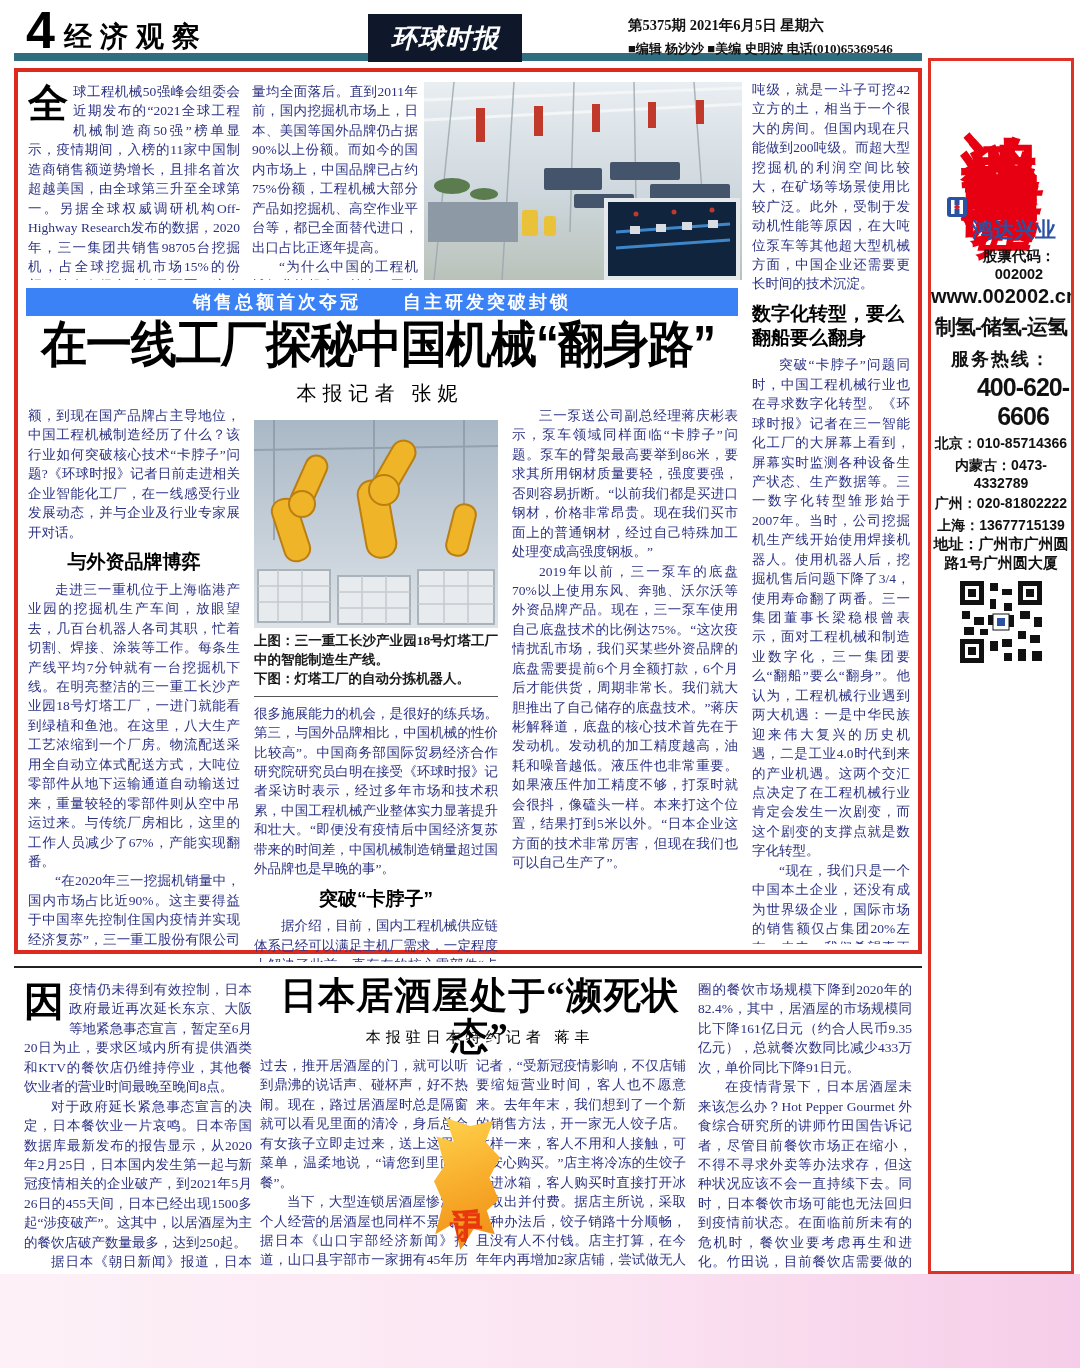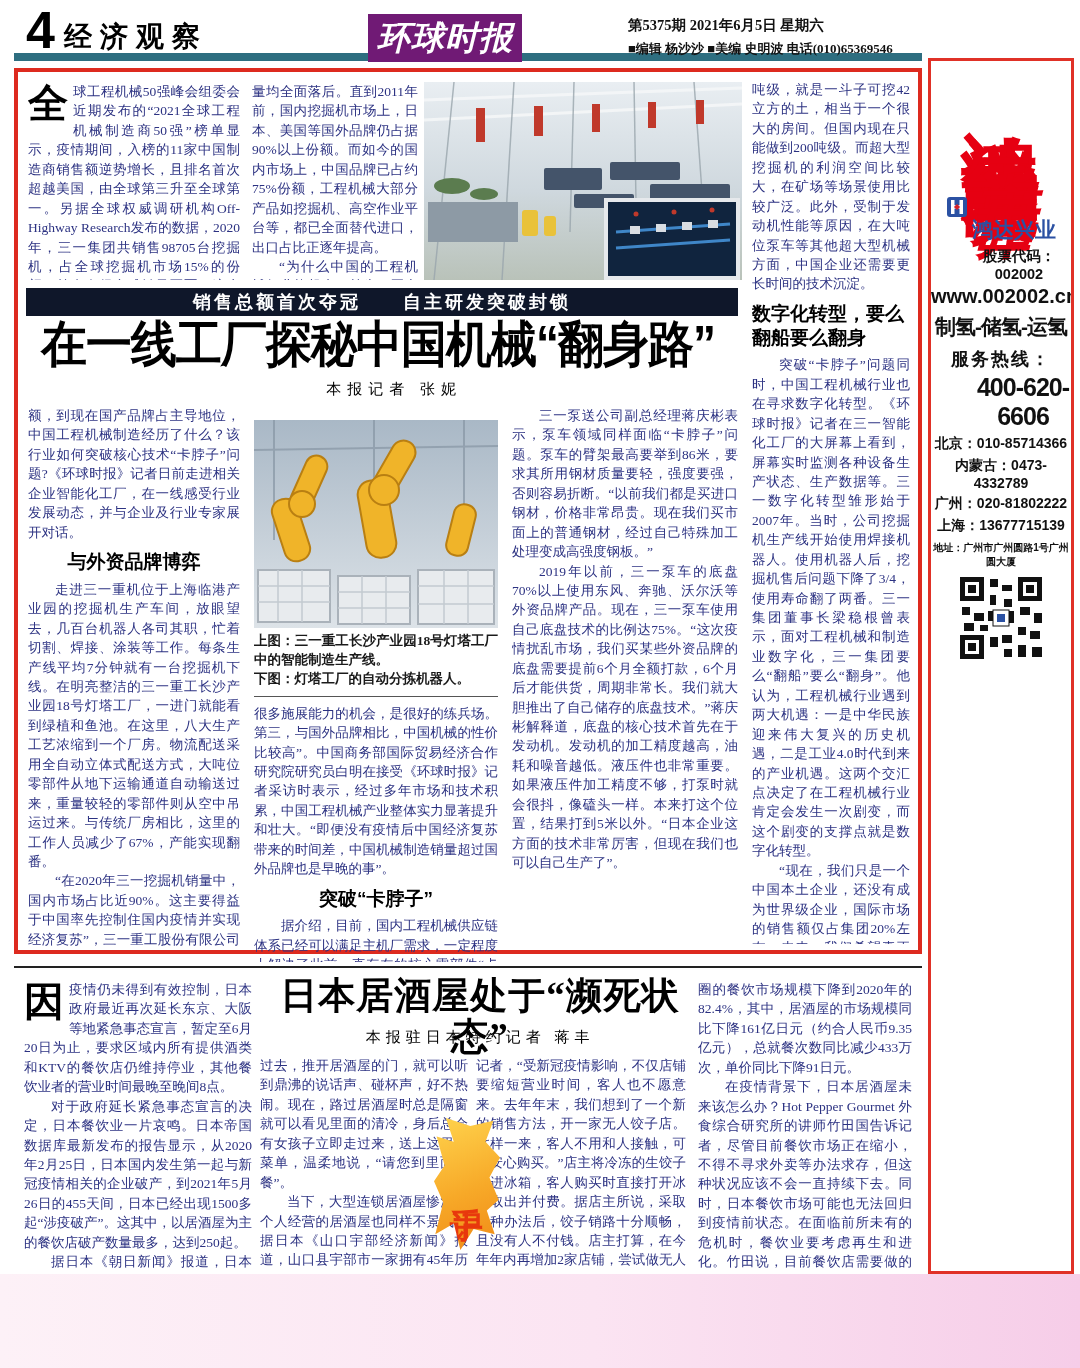--- a/index.html
+++ b/index.html
@@ -6,51 +6,51 @@
   .page{position:relative;width:1080px;height:1368px;background:#fff;overflow:hidden;
         font-family:"Liberation Serif","DejaVu Serif",serif;color:#2c3282;}
   [data-name]{box-sizing:border-box;}
 
   
   .hdr-num{position:absolute;left:26px;top:4px;font-family:"Liberation Sans","DejaVu Sans",sans-serif;
            font-weight:900;font-size:52px;color:#000;line-height:1;}
   .hdr-section{position:absolute;left:64px;top:18px;font-family:Liberation Mono, monospace;
            font-weight:900;font-size:28px;color:#000;letter-spacing:8px;}
   .teal-rule{position:absolute;left:14px;top:53px;width:908px;height:8px;background:#2e6e80;}
-  .logo-box{position:absolute;left:368px;top:14px;width:154px;height:48px;background:#701a75;
+  .logo-box{position:absolute;left:368px;top:14px;width:154px;height:48px;background:#0f172a;
             color:#fff;display:flex;align-items:center;justify-content:center;
-            font-weight:900;font-size:33px;font-style:italic;letter-spacing:1px;
+            font-weight:900;font-size:26px;font-style:italic;letter-spacing:1px;
             font-family:"Liberation Serif","DejaVu Serif",serif;}
   .hdr-issue{position:absolute;left:628px;top:16px;width:296px;font-size:14.5px;font-weight:bold;color:#111;}
   .hdr-staff{position:absolute;left:628px;top:40px;width:296px;font-size:13px;font-weight:bold;color:#111;}
 
   
   .main-article{position:absolute;left:14px;top:68px;width:908px;height:886px;
                 border:4px solid #dd2a1f;background:#fff;}
   .main-article>div,.main-article>h1{position:absolute;}
   .mcol{font-size:13.5px;line-height:1.44;text-align:justify;overflow:hidden;}
   .para{text-indent:2em;}
   .para0{text-indent:0;}
   .dropcap{float:left;font-family:"Liberation Sans","DejaVu Sans",sans-serif;font-weight:900;
            font-size:40px;line-height:.95;color:#000;margin:2px 5px 0 0;text-indent:0;}
   .m-colA{left:10px;top:10px;width:212px;height:198px;}
   .m-colB{left:234px;top:10px;width:166px;height:198px;}
   .m-photo{left:406px;top:10px;width:318px;height:198px;overflow:hidden;}
   .m-colD{left:734px;top:8px;width:158px;height:864px;}
   .sub-head{font-family:"Liberation Sans","DejaVu Sans",sans-serif;font-weight:900;color:#000;
             text-align:center;text-indent:0;font-size:19px;margin:8px 0 6px 0;line-height:1.25;}
   .sub-head.left{text-align:left;}
-  .m-banner{left:8px;top:216px;width:712px;height:28px;background:#0f172a;color:#fff;
+  .m-banner{left:8px;top:216px;width:712px;height:28px;background:#3b82f6;color:#fff;
             display:flex;align-items:center;justify-content:center;
             font-family:"Liberation Sans","DejaVu Sans",sans-serif;font-weight:bold;
             font-size:18px;letter-spacing:3px;}
   .m-headline{left:0;top:248px;width:720px;margin:0;text-align:center;color:#000;
               font-family:"Liberation Sans","DejaVu Sans",sans-serif;font-weight:900;
               font-size:46px;line-height:1.05;letter-spacing:-1px;transform:scaleY(1.08);}
-  .m-byline{left:16px;top:308px;width:720px;text-align:center;font-size:15px;color:#000;letter-spacing:6px;}
+  .m-byline{left:2px;top:308px;width:720px;text-align:center;font-size:20px;color:#000;letter-spacing:6px;}
   .m-b1{left:10px;top:334px;width:212px;height:542px;}
   .m-b2{left:236px;top:334px;width:244px;height:542px;margin-top:14px;}
   .m-b3{left:494px;top:334px;width:226px;height:542px;}
   .robot-photo{width:244px;height:208px;overflow:hidden;margin-bottom:4px;}
   .caption{font-weight:bold;color:#1a1a1a;font-size:13.5px;line-height:1.4;text-align:justify;text-indent:0;}
   .cap-rule{border:none;border-top:1px solid #555;margin:7px 0;}
 
   
   .sidebar{position:absolute;left:928px;top:58px;width:146px;height:1216px;
            border:3px solid #e03127;background:#fff;overflow:hidden;text-align:center;}
@@ -62,21 +62,21 @@
              font-size:64px;line-height:1;color:#e60012;letter-spacing:10px;}
   .ad-contact{margin-top:14px;font-family:"Liberation Sans","DejaVu Sans",sans-serif;color:#111;}
   .ad-logo-row{display:flex;align-items:center;justify-content:center;gap:4px;}
   .ad-company{color:#2b51a3;font-weight:900;font-size:21px;margin-top:43px;}
   .ad-stock{font-weight:900;font-size:14.5px;margin-top:3px;padding-left:36px;}
   .ad-url{font-weight:900;font-size:20px;margin-top:3px;}
   .ad-products{font-weight:900;font-size:21px;margin-top:5px;letter-spacing:-1px;}
   .ad-hotline-label{font-weight:900;font-size:18px;margin-top:6px;letter-spacing:2px;}
   .ad-hotline{font-weight:900;font-size:25px;margin-top:2px;letter-spacing:-1px;padding-left:44px;}
   .ad-phone{font-weight:900;font-size:14px;margin-top:4px;}
-  .ad-address{font-weight:900;font-size:10px;margin-top:6px;}
+  .ad-address{font-weight:900;font-size:15px;}
   .qr-wrap{margin:6px auto 0 auto;width:86px;height:86px;}
 
   
   .bottom-article{position:absolute;left:14px;top:966px;width:908px;height:306px;
                   border-top:2px solid #222;background:#fff;overflow:hidden;}
   .bottom-article>div,.bottom-article>h2{position:absolute;}
   .b-head{left:240px;top:8px;width:452px;margin:0;text-align:center;color:#000;
           font-family:"Liberation Serif","DejaVu Serif",serif;font-weight:900;
           font-size:37px;line-height:1.1;letter-spacing:1px;}
   .b-byline{left:240px;top:60px;width:452px;text-align:center;font-size:15px;color:#000;letter-spacing:5px;}

